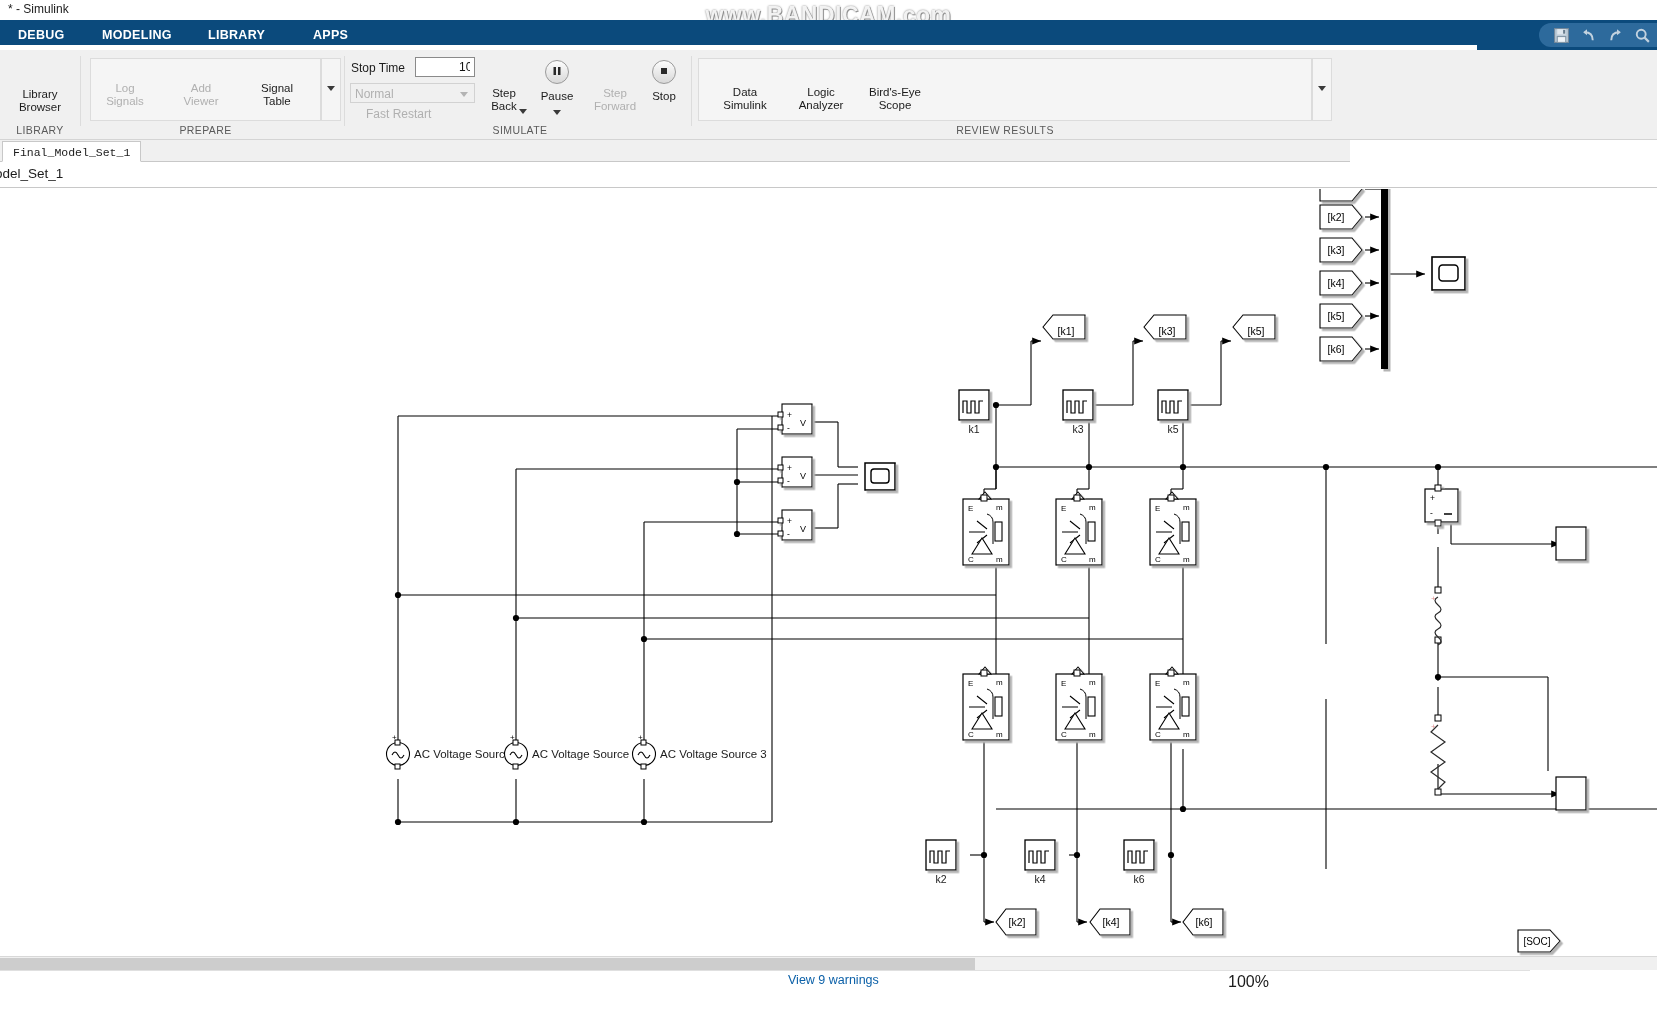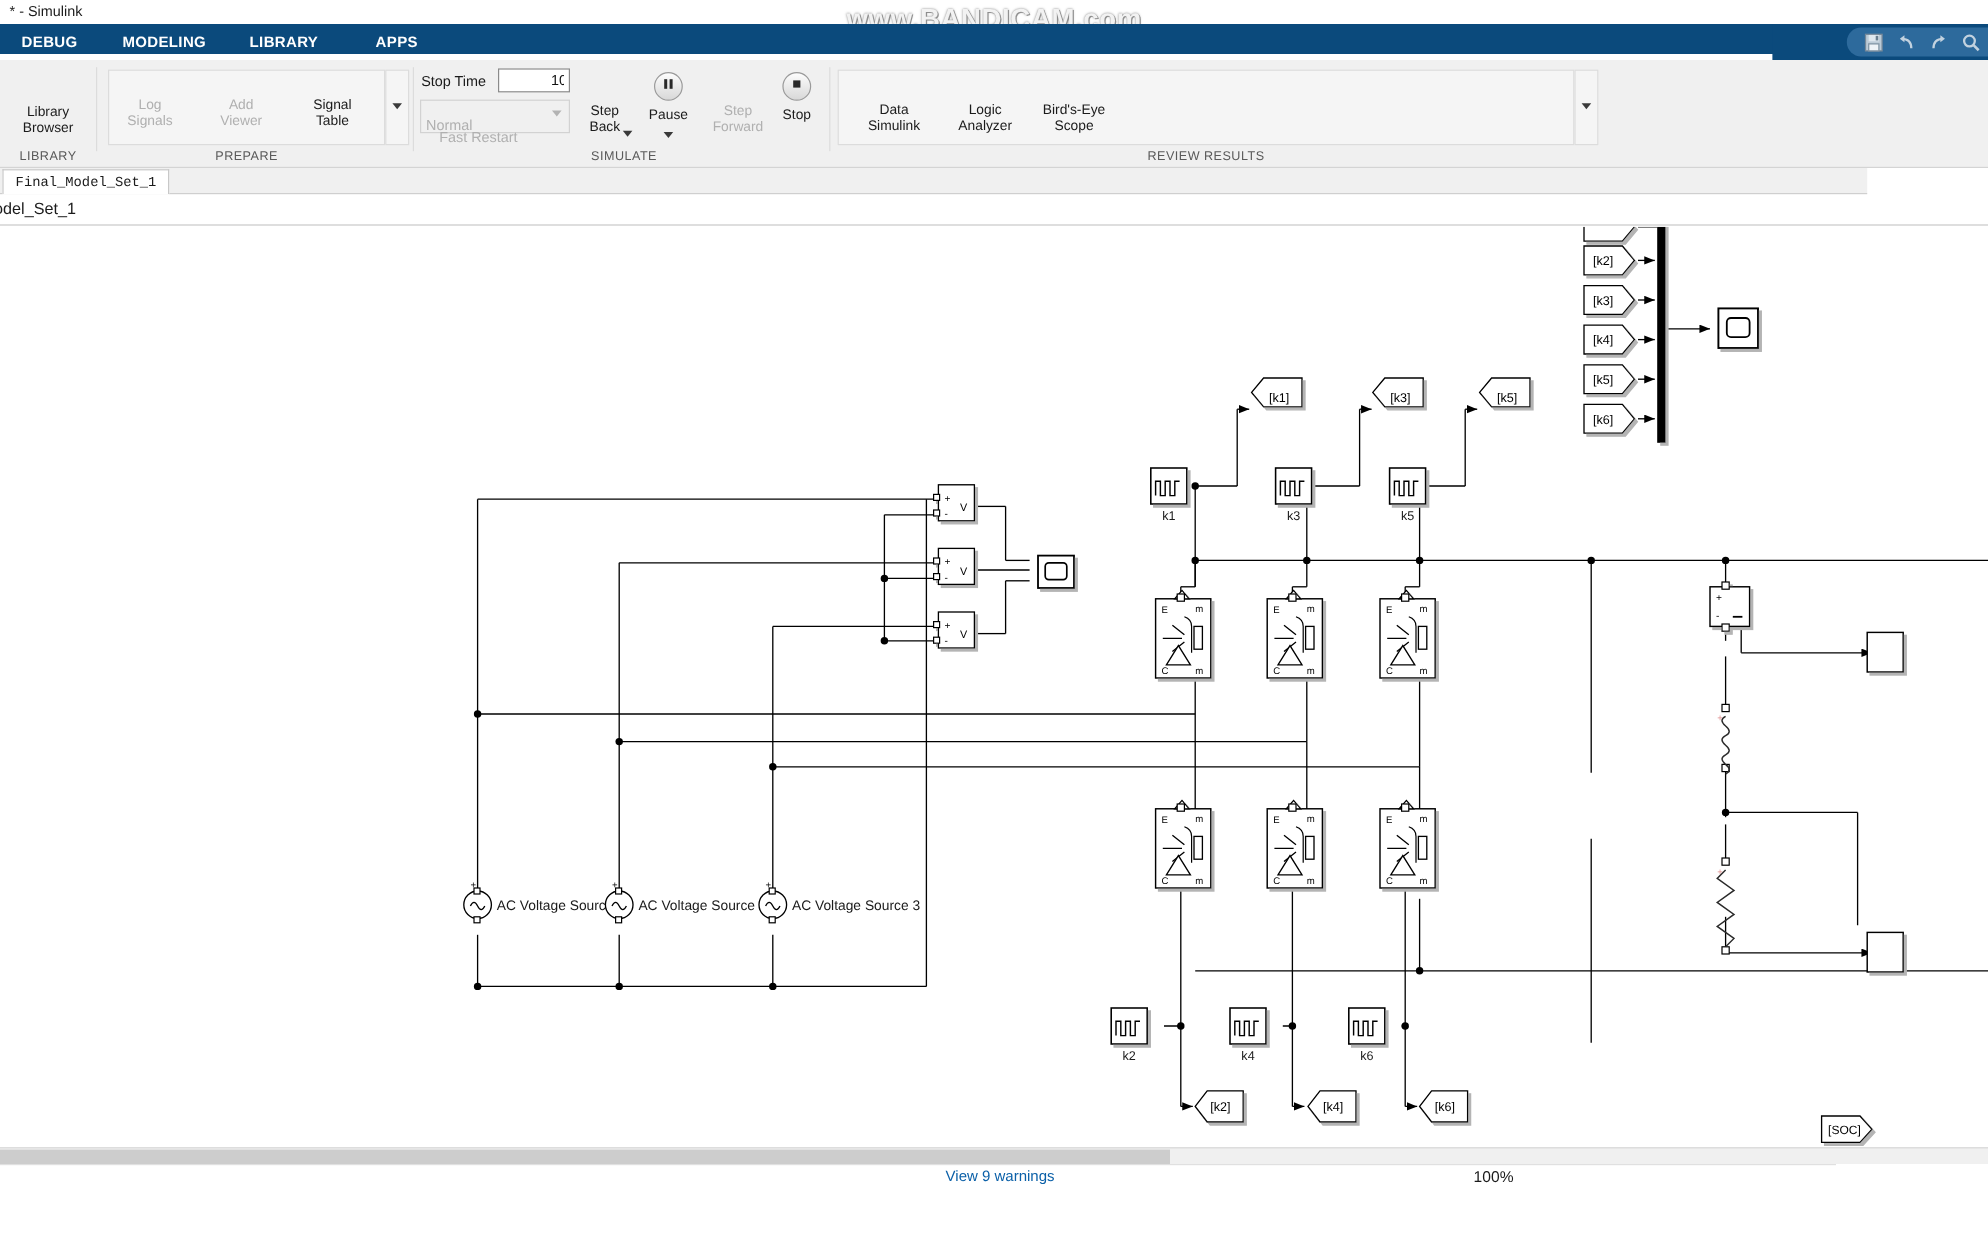--- a/index.html
+++ b/index.html
@@ -74,31 +74,31 @@
   .caret-dim { border-top-color:#b3b3b3; }
 
   .field-label { position:absolute; font-size:12px; color:#1b1b1b; }
   .txtfield {
     position:absolute; background:#fff; border:1px solid #8a8a8a;
     font-size:12px; padding:1px 4px; color:#111;
     font-family:"Liberation Sans", sans-serif;
   }
   .selfield {
     position:absolute; background:#f0f0f0; border:1px solid #d2d2d2;
-    font-size:12px; padding:13px 4px; color:#b0b0b0;
+    font-size:12px; padding:3px 4px; color:#b0b0b0;
   }
   .circbtn {
     position:absolute; width:24px; height:24px; border-radius:50%;
     background:linear-gradient(#fdfdfd,#d8d8d8); border:1px solid #9a9a9a;
   }
   .circbtn .gl { position:absolute; left:50%; top:50%; transform:translate(-50%,-50%); }
 
   
   #modeltabs {
-    position:absolute; left:0; top:140px; width:1556px; height:22px;
+    position:absolute; left:0; top:140px; width:1350px; height:22px;
     background:#f0f0f0; border-bottom:1px solid #c8c8c8;text-align:center;
   }
   #modeltabs .mtab {
     position:absolute; left:2px; top:1px; height:21px; line-height:21px;
     padding:0 10px; background:#ffffff;
     border:1px solid #c8c8c8; border-bottom:1px solid #ffffff;
     font-family:"Liberation Mono", monospace; font-size:11.5px; color:#1b1b1b;
   }
 
   
@@ -129,21 +129,21 @@
   
   #statusbar {
     position:absolute; left:0; top:970px; width:1530px; height:66px;
     background:#ffffff; border-top:1px solid #e0e0e0;
   }
   #statusbar .warn {
     position:absolute; left:788px; top:2px; font-size:12.5px;
     color:#0b60a8; cursor:pointer;
   }
   #statusbar .zoom {
-    position:absolute; left:1228px; top:2px; font-size:13px; color:#1b1b1b;
+    position:absolute; left:1228px; top:2px; font-size:16px; color:#1b1b1b;
   }
 </style>
 </head>
 <body>
 
 <div id="titlebar">
   <span class="title">* - Simulink</span>
 </div>
 <div id="watermark">www.BANDICAM.com</div>
 

